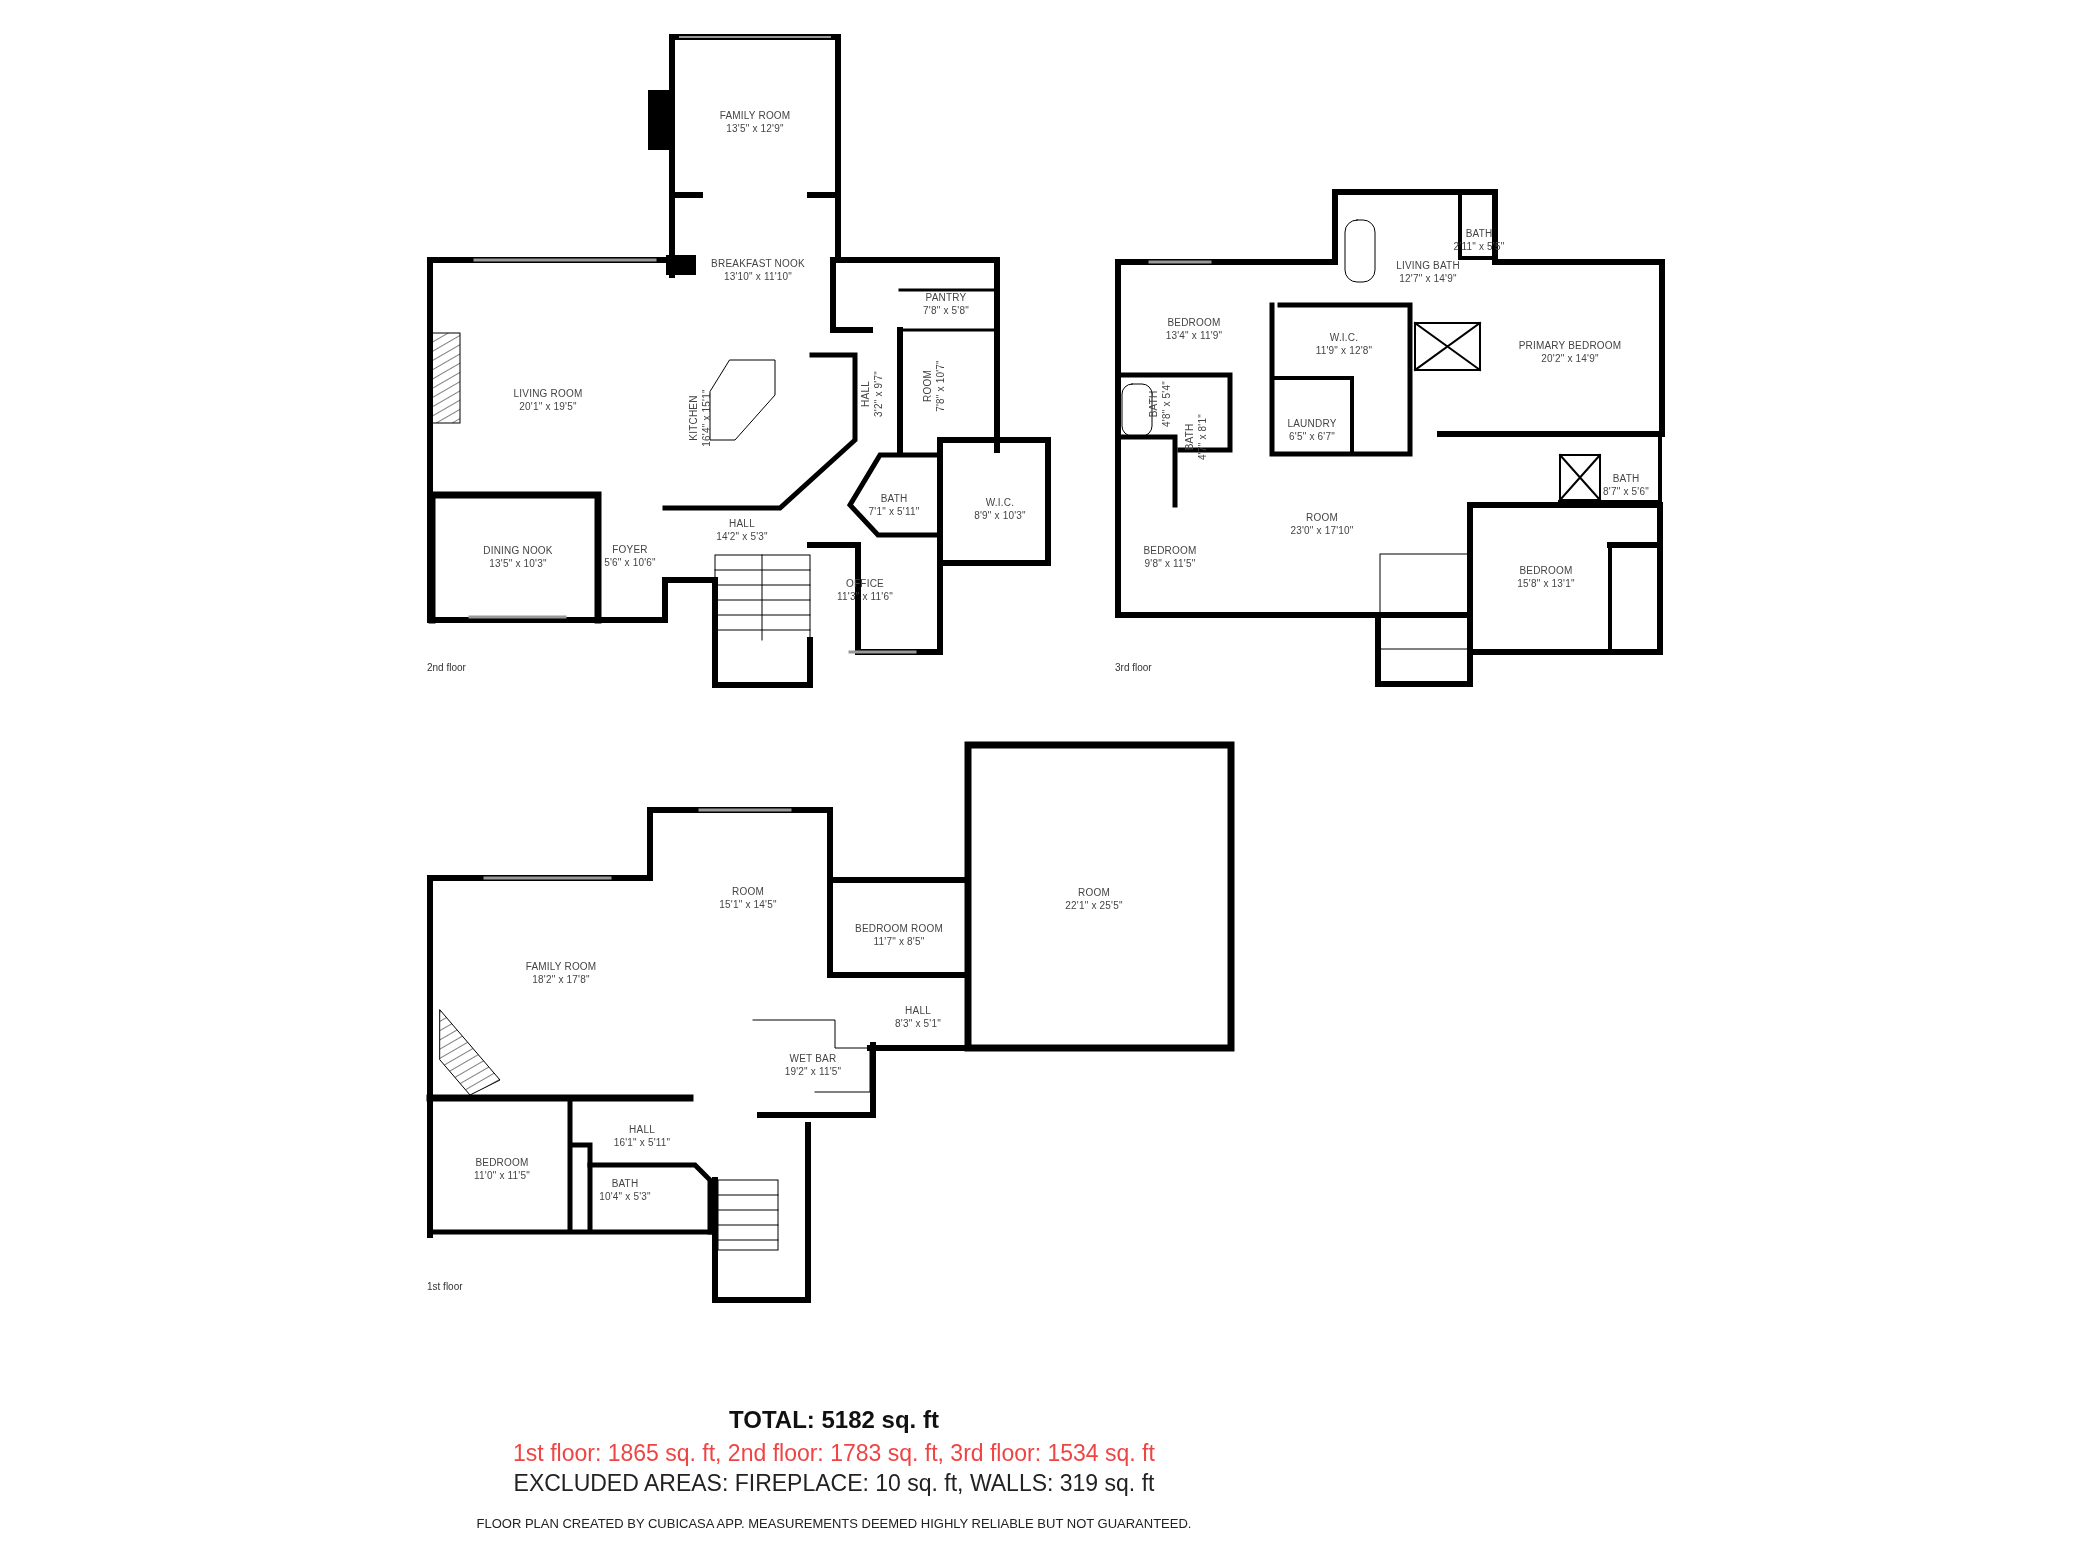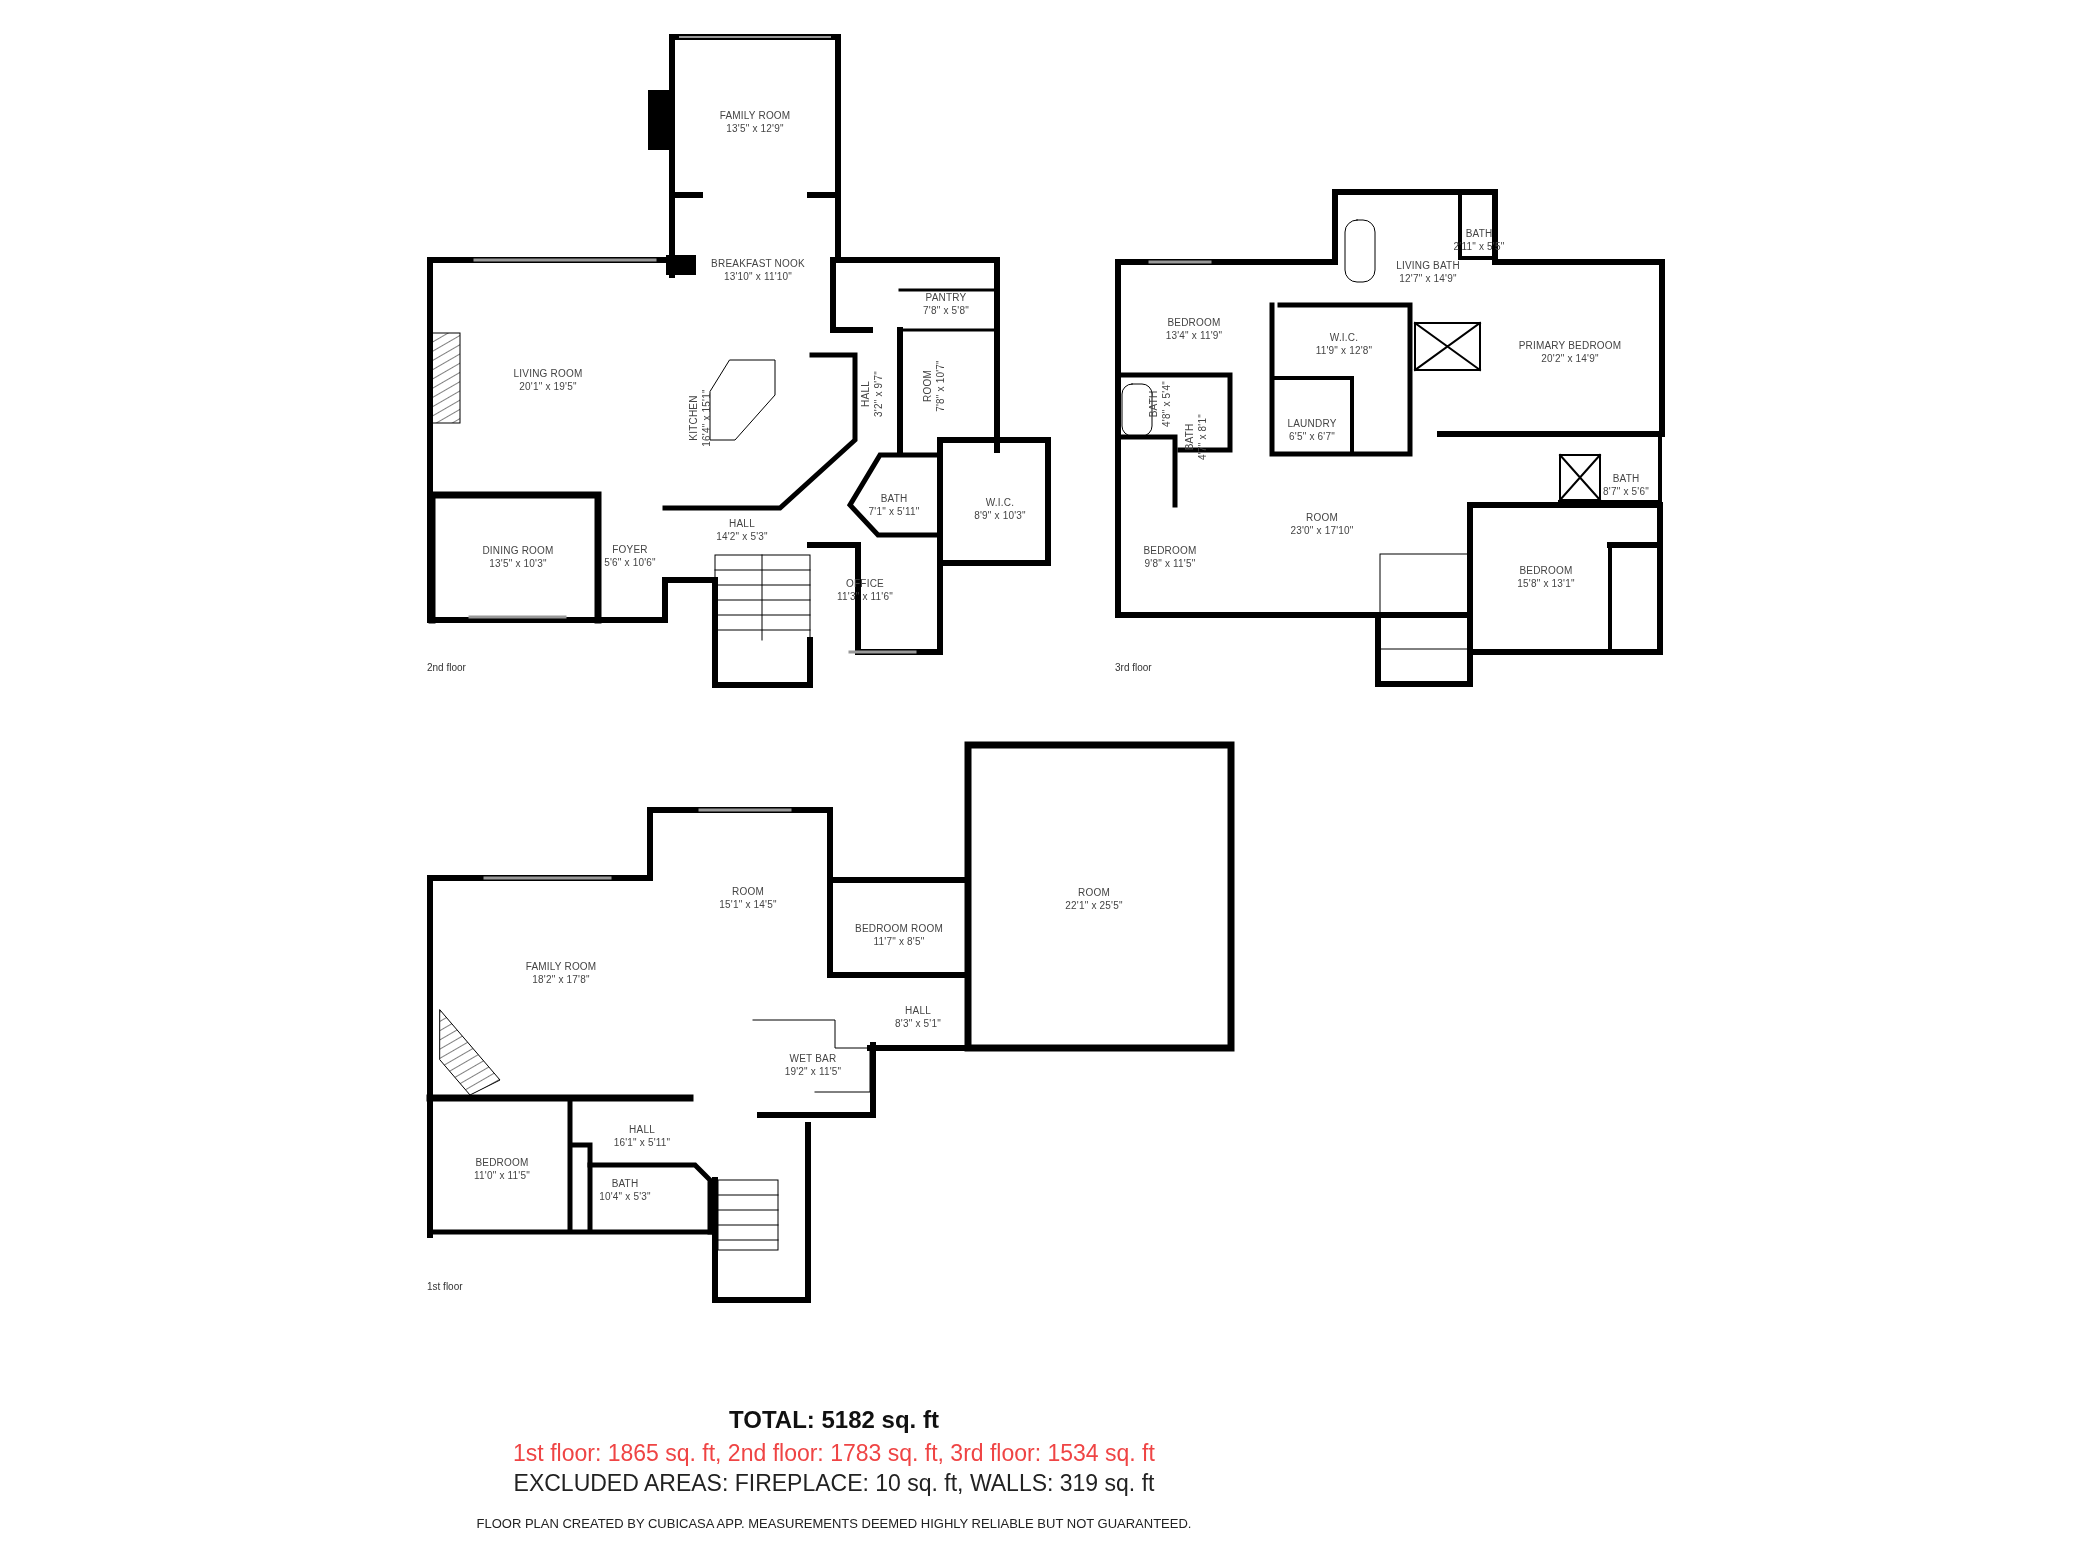--- a/index.html
+++ b/index.html
@@ -134,21 +134,21 @@
     <div>13'5" x 12'9"</div>
   </div>
 <div class="room-label" style="left:758px;top:270px">
     <div>BREAKFAST NOOK</div>
     <div>13'10" x 11'10"</div>
   </div>
 <div class="room-label" style="left:946px;top:304px">
     <div>PANTRY</div>
     <div>7'8" x 5'8"</div>
   </div>
-<div class="room-label" style="left:548px;top:380px">
+<div class="room-label" style="left:548px;top:400px">
     <div>LIVING ROOM</div>
     <div>20'1" x 19'5"</div>
   </div>
 <div class="room-label vert" style="left:700px;top:418px">
     <div>KITCHEN</div>
     <div>16'4" x 15'1"</div>
   </div>
 <div class="room-label vert" style="left:872px;top:394px">
     <div>HALL</div>
     <div>3'2" x 9'7"</div>
@@ -163,21 +163,21 @@
   </div>
 <div class="room-label" style="left:1000px;top:509px">
     <div>W.I.C.</div>
     <div>8'9" x 10'3"</div>
   </div>
 <div class="room-label" style="left:742px;top:530px">
     <div>HALL</div>
     <div>14'2" x 5'3"</div>
   </div>
 <div class="room-label" style="left:518px;top:557px">
-    <div>DINING ROOM</div>
+    <div>DINING NOOK</div>
     <div>13'5" x 10'3"</div>
   </div>
 <div class="room-label" style="left:630px;top:556px">
     <div>FOYER</div>
     <div>5'6" x 10'6"</div>
   </div>
 <div class="room-label" style="left:865px;top:590px">
     <div>OFFICE</div>
     <div>11'3" x 11'6"</div>
   </div>

